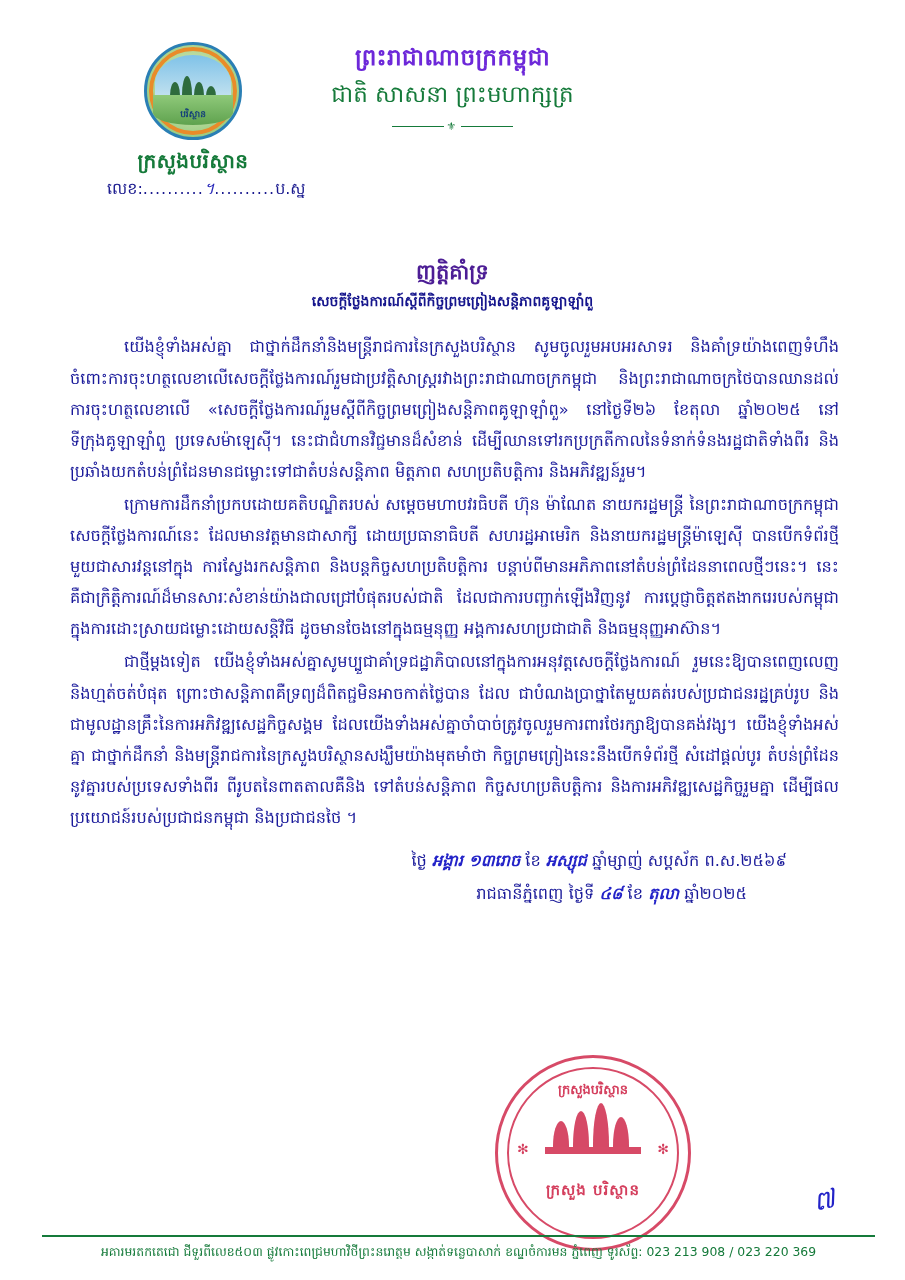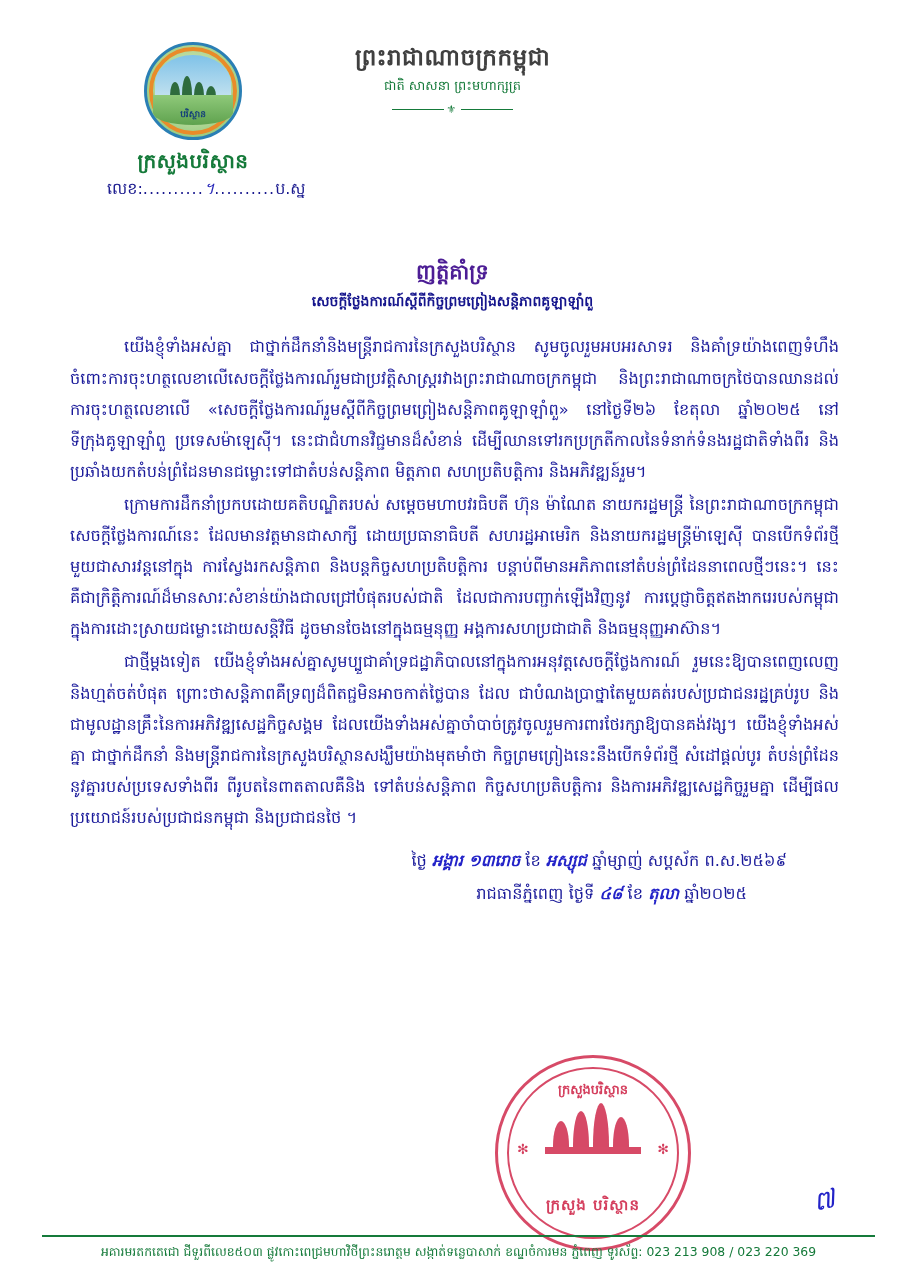--- a/index.html
+++ b/index.html
@@ -26,29 +26,29 @@
   
   .header {
     position: relative;
     height: 170px;
   }
   .kingdom-title {
     text-align: center;
     padding-top: 40px;
   }
   .kingdom-title .line1 {
-    color: #404040;
+    color: #6d28d9;
     font-size: 23px;
     letter-spacing: 0.5px;
     line-height: 1.5;
     font-weight: bold;
   }
   .kingdom-title .line2 {
     color: #157a3a;
-    font-size: 13px;
+    font-size: 23px;
     line-height: 1.7;
   }
   .divider-orn {
     margin: 6px auto 0;
     width: 180px;
     text-align: center;
     color: #157a3a;
     font-size: 11px;
     letter-spacing: 2px;
   }
@@ -251,21 +251,21 @@
   .stamp .txt-top, .stamp .txt-bottom {
     position: absolute;
     left: 0; right: 0;
     text-align: center;
     color: #d02a4c;
     font-size: 13px;
     font-weight: bold;
     opacity: .9;
   }
   .stamp .txt-top { top: 26px; }
-  .stamp .txt-bottom { bottom: 34px; font-size: 15px; letter-spacing: 1px; }
+  .stamp .txt-bottom { bottom: 49px; font-size: 15px; letter-spacing: 1px; }
   .stamp .star {
     position: absolute;
     color: #d02a4c;
     font-size: 14px;
     opacity: .9;
   }
   .stamp .star.l { left: 22px; top: 86px; }
   .stamp .star.r { right: 22px; top: 86px; }
 
   

